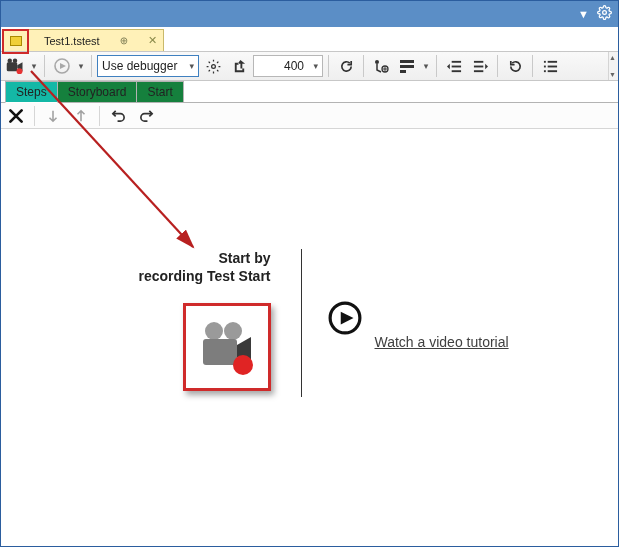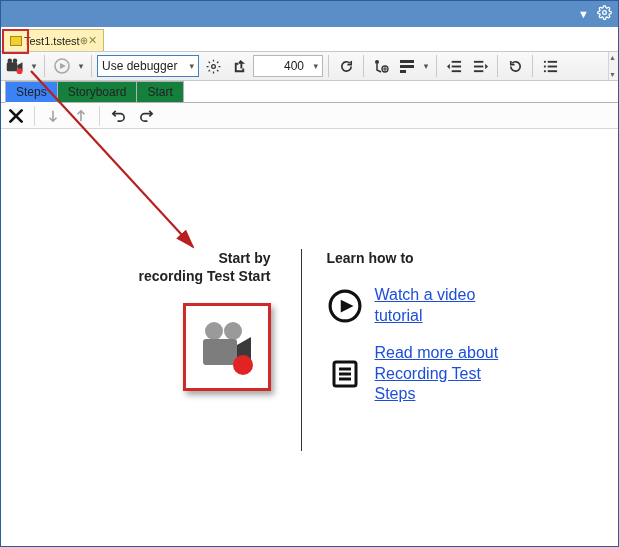--- a/index.html
+++ b/index.html
@@ -40,21 +40,21 @@
   }
   .doctab {
     display: flex;
     align-items: center;
     height: 22px;
     background: #fff1b8;
     border: 1px solid #c9b96a;
     border-bottom: none;
     padding: 0 6px;
     font-size: 11px;
-    gap: 0;
+    gap: 20px;
   }
   .doctab .pin { color: #7b7b52; font-size: 10px; }
   .doctab .closex { color: #8a8a4a; font-size: 11px; }
   .doctab .swatch { width:12px; height:10px; background:#f0cf37; border:1px solid #aa8a00; margin-right:2px; display:inline-block; }
 
   
   .toolbar {
     height: 30px;
     background: linear-gradient(#f9f9f9, #efefef);
     border-top: 1px solid #c7c7c7;
@@ -112,21 +112,21 @@
   .ctab {
     padding: 3px 10px 3px 10px;
     border: 1px solid #b3b3b3;
     border-bottom: none;
     margin-right: 0;
     background: #15803d;
     position: relative;
   }
   .ctab:not(:first-child){ border-left:none; }
   .ctab.active {
-    background: #3b82f6;
+    background: #14b8a6;
     border-bottom: 1px solid #fff;
     margin-bottom: -1px;
   }
 
   
   .subbar {
     height: 26px;
     border-bottom: 1px solid #d6d6d6;
     display:flex;
     align-items:center;
@@ -175,21 +175,21 @@
     display:flex; align-items:center; justify-content:center;
     background:#fff;
   }
 
   .learn-item {
     display:flex;
     align-items:center;
     gap: 12px;
     margin-bottom: 16px;
   }
-  .learn-item a { color:#1d4ed8; font-size:16px; line-height:1.3; max-width:150px; }
+  .learn-item a { color:#404040; font-size:14px; line-height:1.3; max-width:150px;margin-top:48px; }
   .learn-icon { width:36px; height:36px; flex-shrink:0; display:flex; align-items:center; justify-content:center; }
 
   
   .arrow-svg {
     position:absolute;
     left: 0; top: 0;
     pointer-events:none;
     z-index: 50;
   }
 
@@ -392,37 +392,26 @@
           <circle cx="38" cy="14" r="9" fill="#9a9a9a"></circle>
           <rect x="8" y="22" width="34" height="26" rx="3" fill="#7d7d7d"></rect>
           <path d="M42 28 L56 20 V48 L42 40Z" fill="#3a3a3a"></path>
           <circle cx="48" cy="48" r="10" fill="#e02424"></circle>
         </svg>
       </div>
     </div>
 
     <div class="right-col">
       <div class="hint-head">
-        <span>Learn how to</span><br>
+        <br>
       </div>
       <div class="learn-item">
         <div class="learn-icon">
           <svg width="34" height="34" viewBox="0 0 32 32">
               <circle cx="16" cy="16" r="14" fill="none" stroke="#111" stroke-width="3"></circle>
               <path d="M12 10 L24 16 L12 22 Z" fill="#111"></path>
             </svg>
         </div>
         <a href="#">Watch a video tutorial</a>
       </div>
-      <div class="learn-item">
-        <div class="learn-icon">
-          <svg width="32" height="32" viewBox="0 0 32 32" fill="none" stroke="#111" stroke-width="3" stroke-linejoin="round">
-              <rect x="5" y="4" width="22" height="24" rx="2"></rect>
-              <line x1="10" y1="11" x2="22" y2="11"></line>
-              <line x1="10" y1="16" x2="22" y2="16"></line>
-              <line x1="10" y1="21" x2="22" y2="21"></line>
-            </svg>
-        </div>
-        <a href="#">Read more about Recording Test Steps</a>
-      </div>
     </div>
   </div>
 </div>
 
 </body></html>

